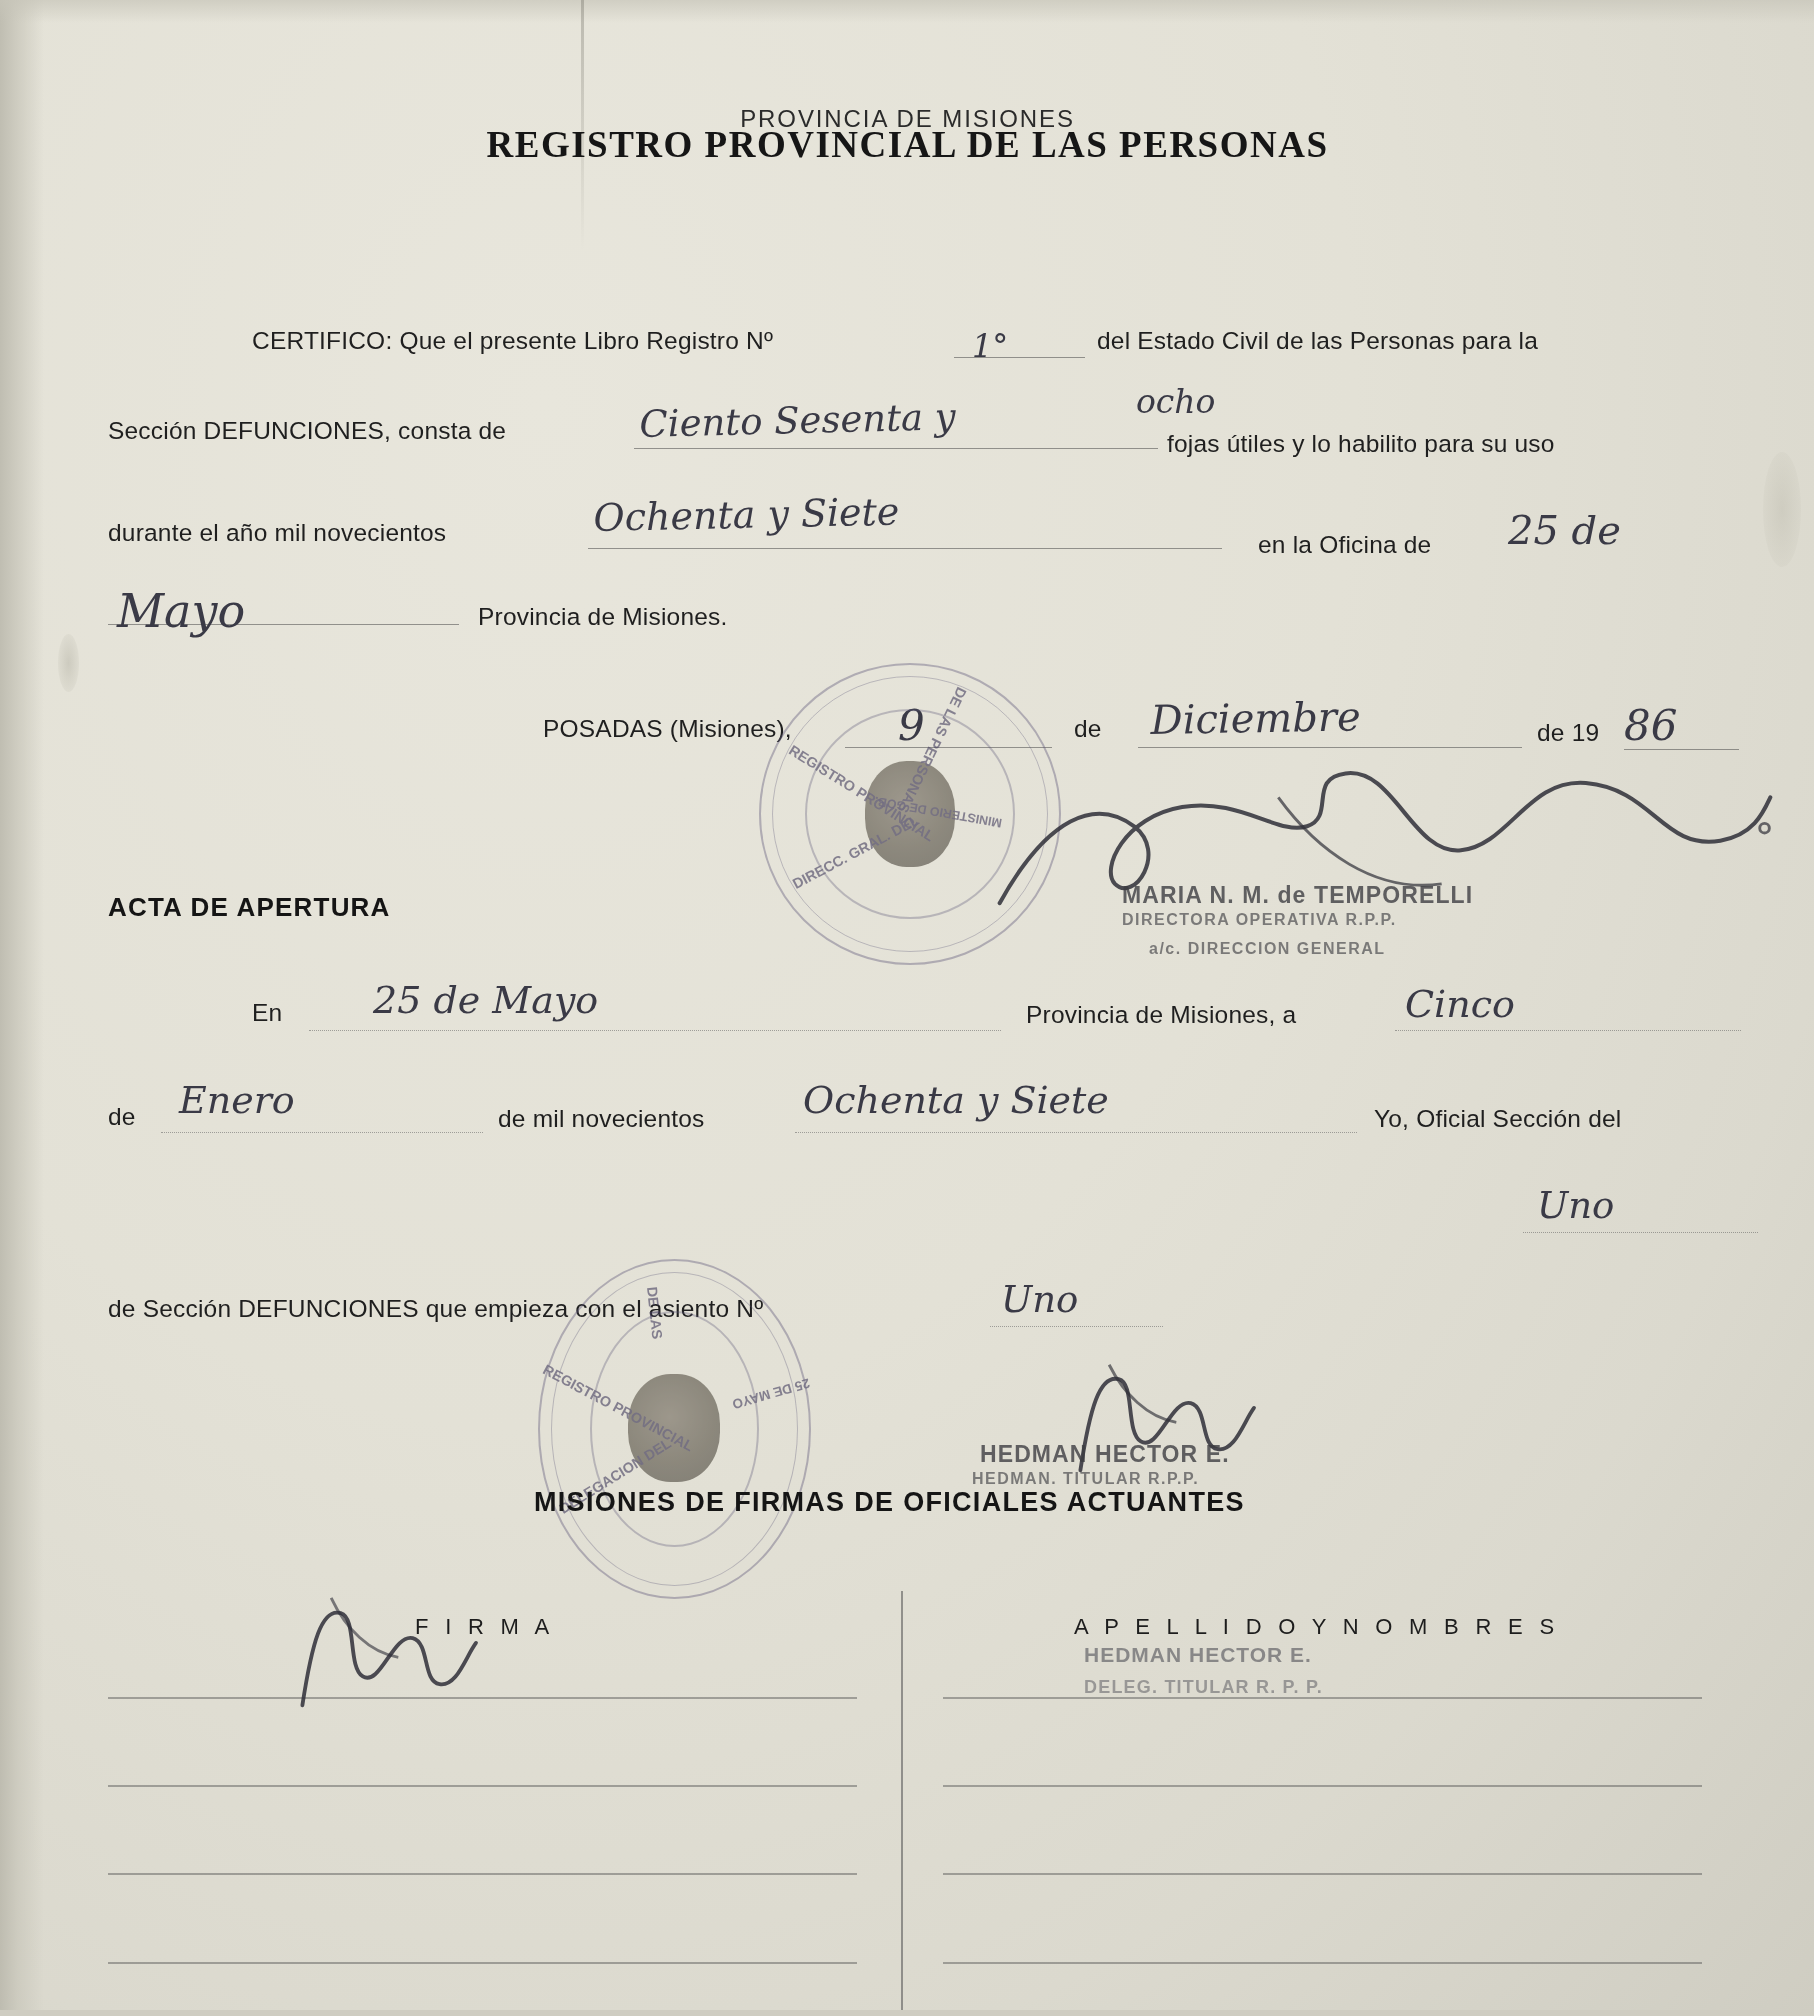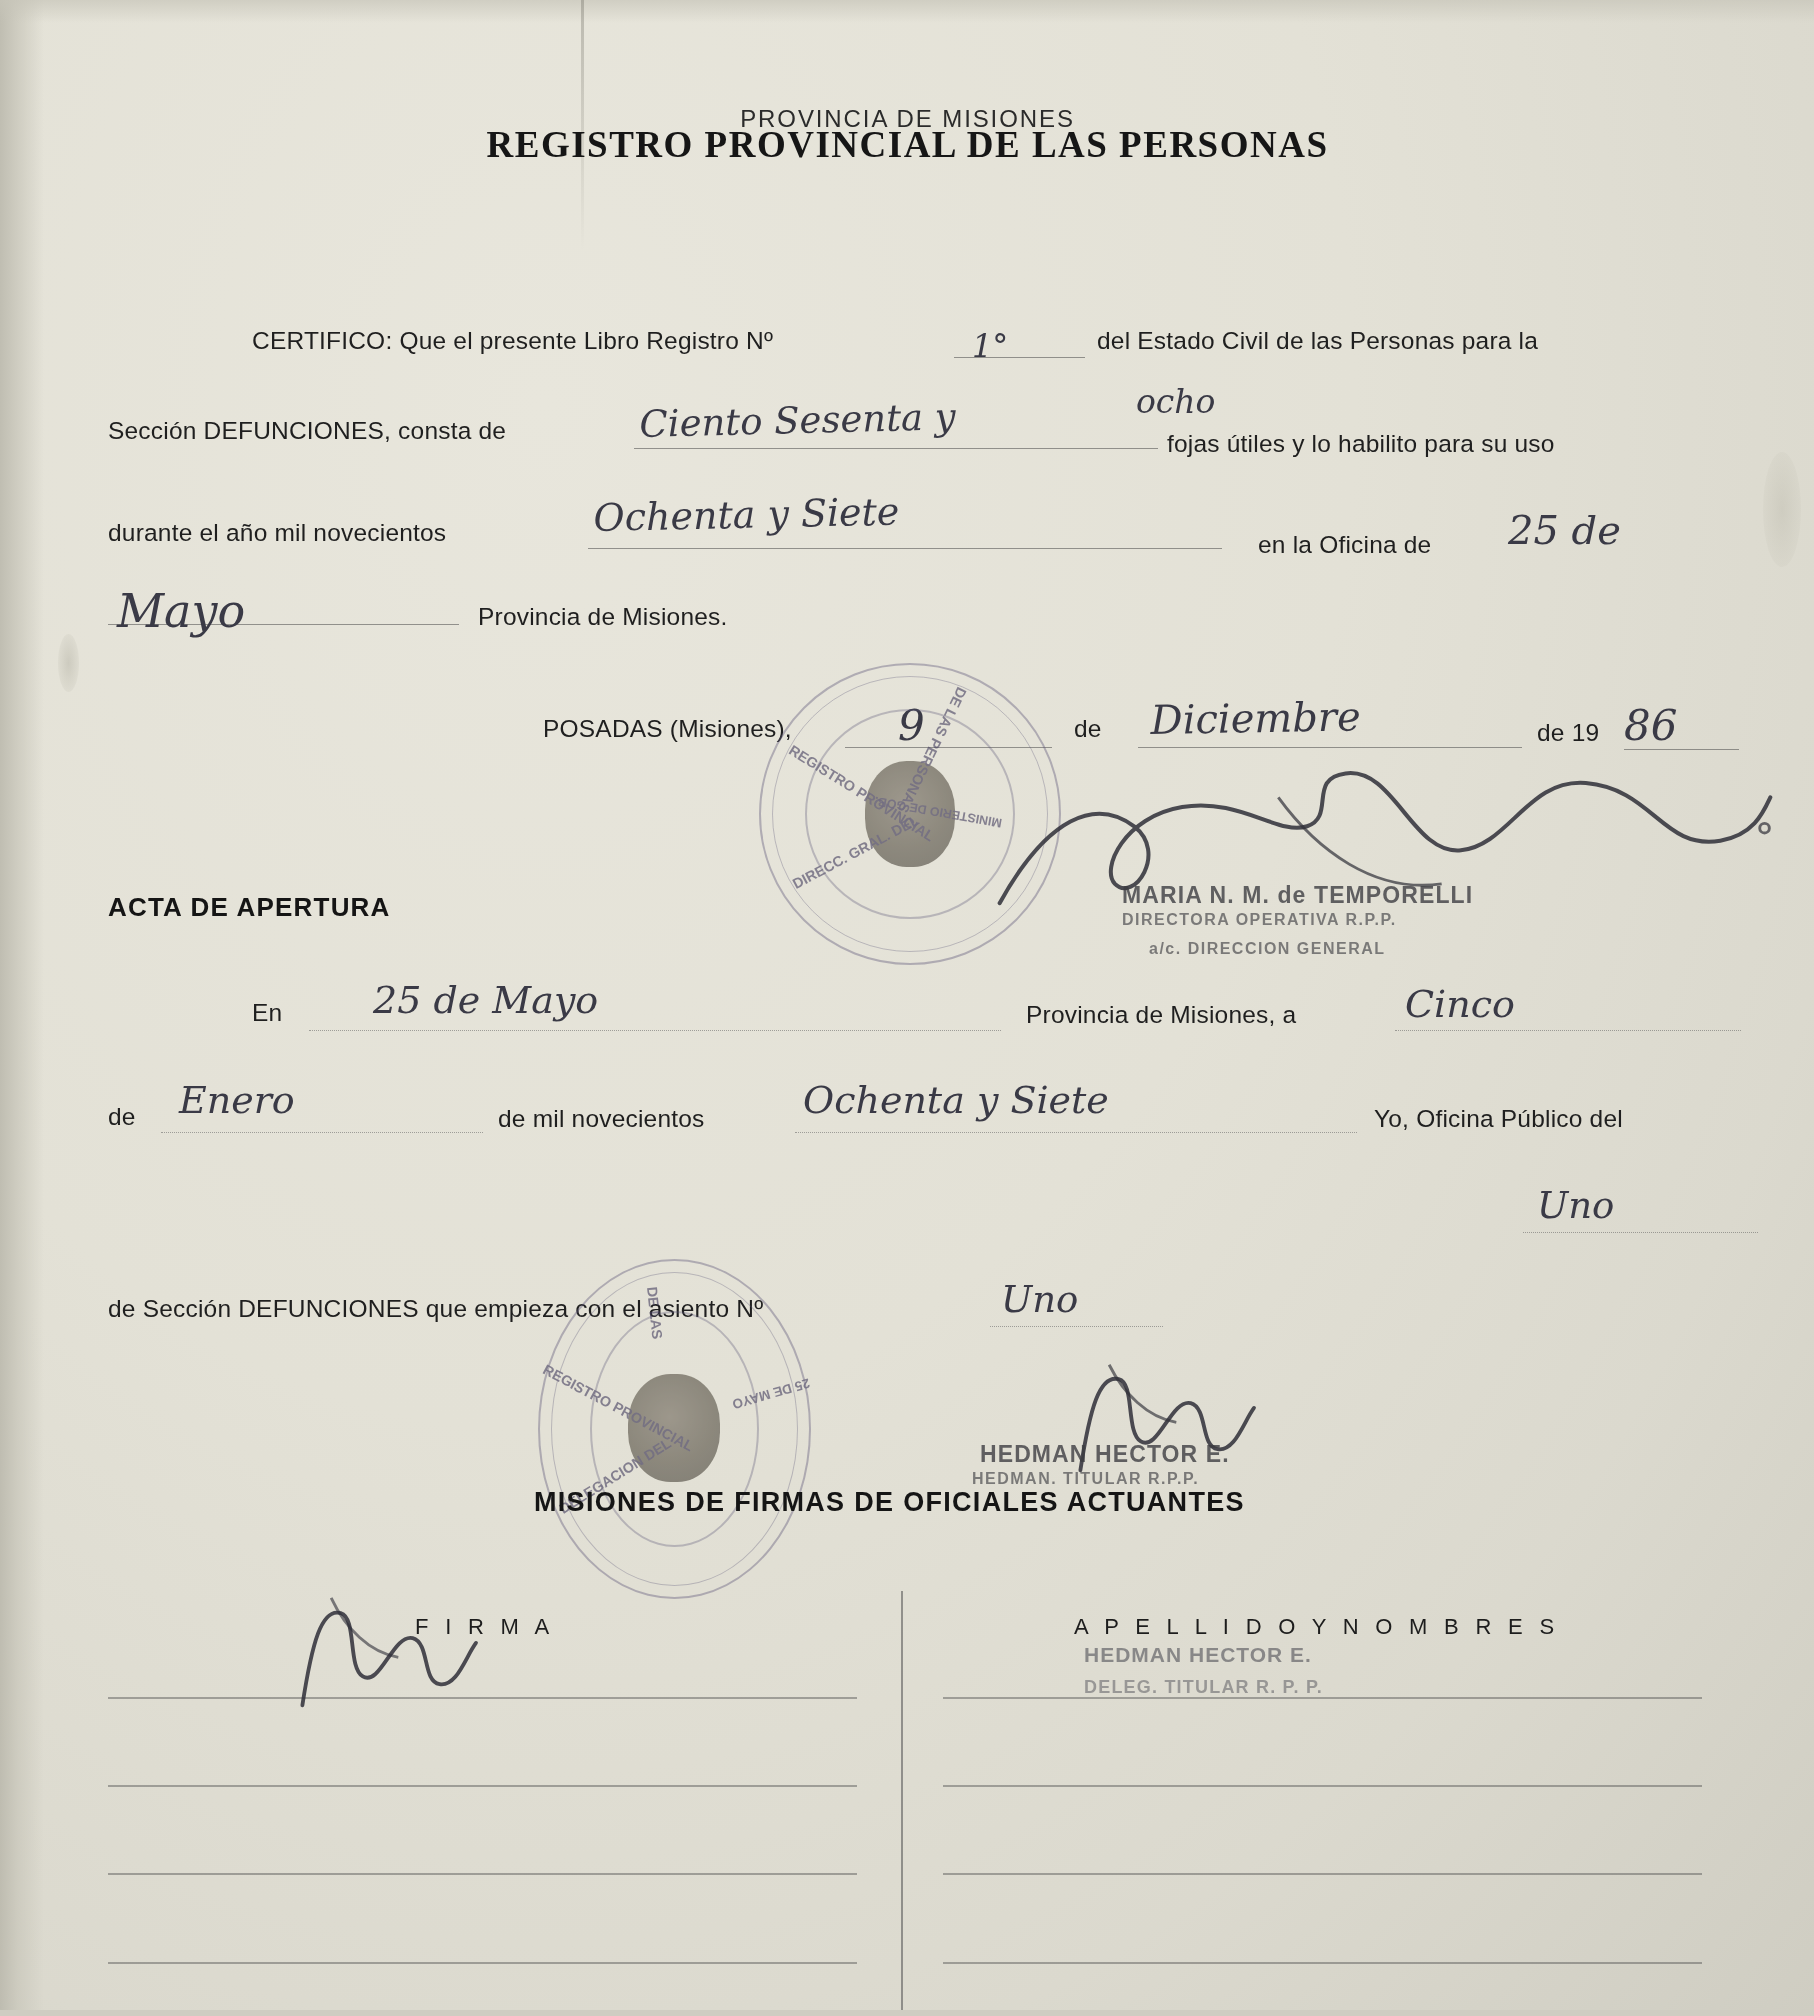--- a/index.html
+++ b/index.html
@@ -195,21 +195,21 @@
     <div class="line" style="left:1026px;top:1001px;">Provincia de Misiones, a</div>
     <div class="hw" style="left:1405px;top:982px;font-size:38px;">Cinco</div>
     <div class="rule dot" style="left:1395px;top:1030px;width:346px;"></div>
 
     <div class="line" style="left:108px;top:1103px;">de</div>
     <div class="rule dot" style="left:161px;top:1132px;width:322px;"></div>
     <div class="hw" style="left:179px;top:1078px;font-size:38px;">Enero</div>
     <div class="line" style="left:498px;top:1105px;">de mil novecientos</div>
     <div class="rule dot" style="left:795px;top:1132px;width:562px;"></div>
     <div class="hw" style="left:803px;top:1078px;font-size:38px;">Ochenta y Siete</div>
-    <div class="line" style="left:1374px;top:1105px;">Yo, Oficina Público del</div>
+    <div class="line" style="left:1374px;top:1105px;">Yo, Oficial Sección del</div>
 
     <div class="rule dot" style="left:1523px;top:1232px;width:235px;"></div>
     <div class="hw" style="left:1537px;top:1184px;font-size:37px;">Uno</div>
 
     <div class="line" style="left:108px;top:1295px;">de Sección DEFUNCIONES que empieza con el asiento Nº</div>
     <div class="rule dot" style="left:990px;top:1326px;width:173px;"></div>
     <div class="hw" style="left:1001px;top:1278px;font-size:37px;">Uno</div>
 
     <div class="stamp" style="left:538px;top:1259px;width:269px;height:336px;border-radius:50%;">
       <div class="ring2"></div>

